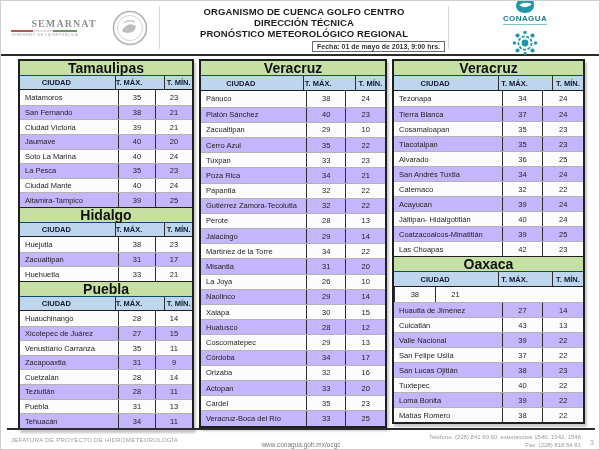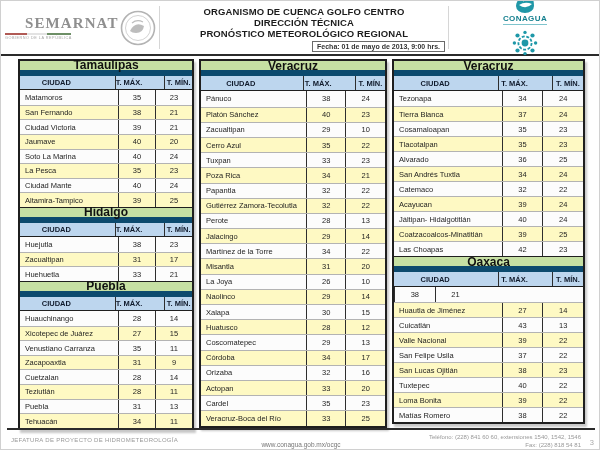--- a/index.html
+++ b/index.html
@@ -11,21 +11,21 @@
   }
   
   .hdr {
     position: absolute; top:0; left:0; width:600px; height:55px;
     display:flex; align-items:stretch;
     border-bottom: 2px solid #2b2b2b; background:#fff;
   }
   .vline { width:1px; background:#d6d6d6; margin:5px 0; }
   .hdr-left { width:158px; display:flex; align-items:center; justify-content:space-evenly; padding:0 4px; }
   .sem { display:flex; flex-direction:column; align-items:flex-start; }
-  .sem-word { font-family:"Liberation Serif", serif; font-weight:bold; font-size:15px; letter-spacing:1.1px; color:#8f8f8f;margin-left:20px; }
+  .sem-word { font-family:"Liberation Serif", serif; font-weight:bold; font-size:10px; letter-spacing:1.1px; color:#8f8f8f;margin-left:20px; }
   .sem-line { width:66px; height:2px; margin:1.5px 0 1px 0;
     background: linear-gradient(90deg,#b05a55 0 34%,#e3e3e3 34% 63%,#6d8f66 63%); }
   .sem-sub { font-size:3.8px; letter-spacing:.5px; color:#a5a5a5; white-space:nowrap; }
   .seal svg { display:block; }
   .hdr-center { flex:1; display:flex; flex-direction:column; justify-content:flex-start; padding-top:5px; position:relative; }
   .title { font-size:9.5px; font-weight:bold; color:#1c1c1c; line-height:11px; text-align:center; letter-spacing:.1px; }
   .date-box {
     position:absolute; right:3px; bottom:2px;
     border:1px solid #6a6a6a; background:#fff;
     font-size:7px; font-weight:bold; color:#333; padding:1px 4px;
@@ -44,29 +44,29 @@
     position:absolute; top:0; background:#fff;
     border:2px solid #1f1f1f; box-shadow: 2px 3px 2px rgba(0,0,0,.22);
   }
   .tbl + .tbl { border-top:1px solid #1f1f1f; }
   .row { display:flex; height: var(--rh); align-items:stretch; }
   .cell { display:flex; align-items:center; justify-content:center; font-size:7.5px; color:#1e1e1e; overflow:hidden; white-space:nowrap; }
   .c-city { width:57%; }
   .c-num  { width:21.5%; border-left:1px solid #2e2e2e; }
   .state-hdr {
     height: var(--rh); display:flex; align-items:center; justify-content:center;
-    background:#c6e0a3; font-size:12px; font-weight:bold; color:#111;
-    border-bottom:6px solid #0c4a6e;
+    background:#c6e0a3; font-size:14px; font-weight:bold; color:#111;
+    border-bottom:1px solid #0c4a6e;
   }
   .col-hdr { background:#bdd6ee; border-bottom:1px solid #1f1f1f;gap:22px; }
   .col-hdr .cell { font-weight:bold; font-size:7.5px; color:#101a2b; }
   .data .c-city { justify-content:flex-start; padding-left:5px; }
   .data + .data { border-top:1px solid #b3b3b3; }
   .data { background:#fcfcfc; }
-  .data.alt { background:#fef9c3; }
+  .data.alt { background:#c4b5fd; }
   
   .ftr {
     position:absolute; top:427px; left:6px; width:588px; height:22px;
     border-top:2px solid #2b2b2b;
   }
   .f-left { position:absolute; left:4px; top:7px; font-size:6px; letter-spacing:.3px; color:#999; }
   .f-center { position:absolute; left:0; right:0; top:11px; text-align:center; font-size:6.5px; color:#777; }
   .f-right { position:absolute; right:14px; top:3px; text-align:right; font-size:6px; color:#999; line-height:8px; }
   .pageno { position:absolute; right:5px; top:437px; font-size:7.5px; color:#aaa; }
 </style>

